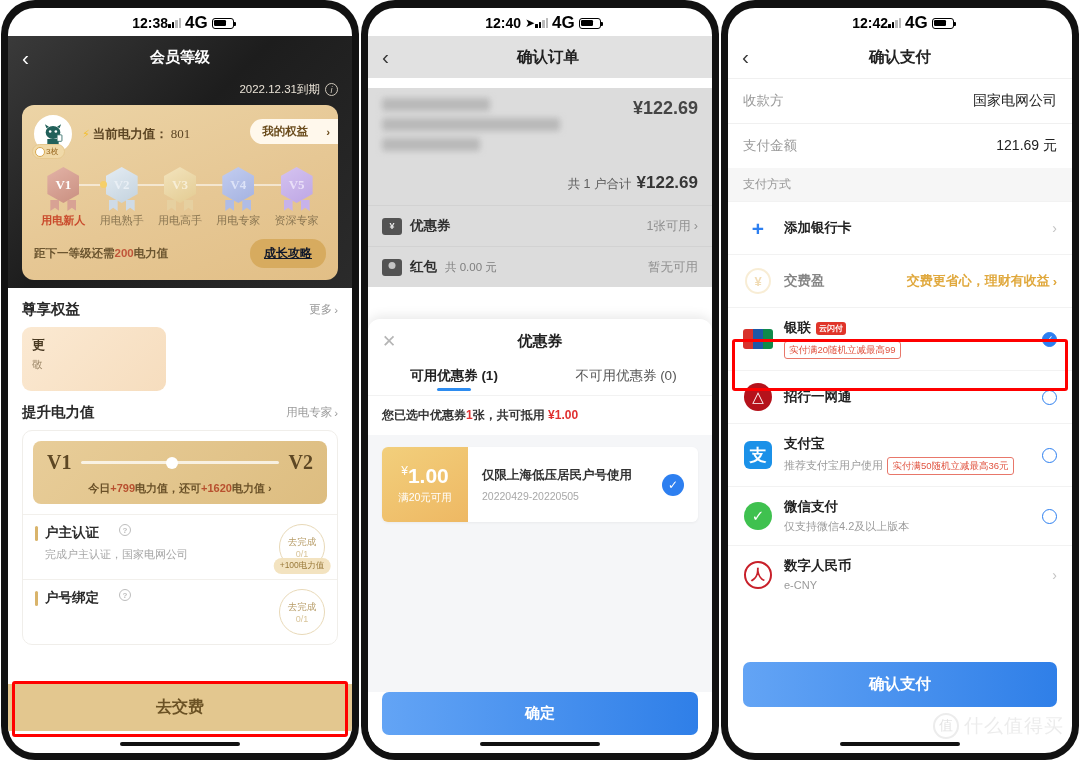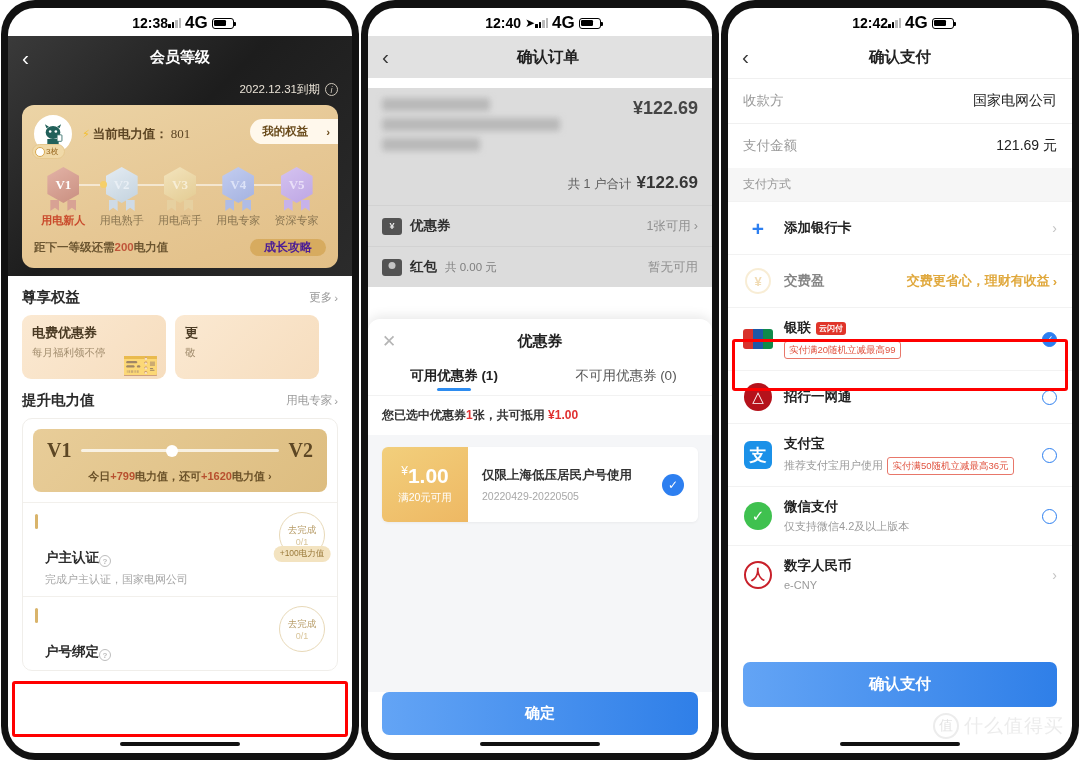--- a/index.html
+++ b/index.html
@@ -101,21 +101,21 @@
   .rb-v1 span{background:#d8a294}.rb-v2 span{background:#cfdbe6}.rb-v3 span{background:#e6d0a0}
   .rb-v4 span{background:#afbce6}.rb-v5 span{background:#c7b2ea}
   .lvl-name { font-size:11px; color:#8a7652; margin-top:10px; }
   .lvl.active .lvl-name { color:#c94a2c; font-weight:bold; }
   .lvl-line { position:absolute; left:12%; right:12%; top:17px; height:1.5px; background:rgba(255,255,255,.55); z-index:1; }
   .lvl-dot { position:absolute; left:22.5%; top:14px; width:7px;height:7px;border-radius:50%;background:#f5cf6a; z-index:3; }
 
   .gc-bottom { display:flex; align-items:center; justify-content:space-between; margin-top:11px; }
   .need-text { font-size:11.5px; color:#6b5530; font-weight:bold; }
   .need-text b { color:#c0563a; }
-  .grow-btn { background:#d7ab5f; color:#4c1d95; font-size:12px; font-weight:bold; border-radius:14px; padding:0 14px; border:none; }
+  .grow-btn { background:#d7ab5f; color:#0f172a; font-size:12px; font-weight:bold; border-radius:14px; padding:6px 14px; border:none;text-decoration:underline; }
 
   .sec-head { display:flex; align-items:center; justify-content:space-between; padding:12px 14px 8px; }
   .sec-title { font-size:14.5px; font-weight:bold; color:#2b2b2b; }
   .sec-more { font-size:11.5px; color:#9a9a9a; display:flex; align-items:center; gap:2px; }
   .benefits { display:flex; gap:9px; padding:0 0 0 14px; overflow:hidden; }
   .bcard { flex:0 0 auto; width:144px; height:64px; border-radius:9px;
            background:linear-gradient(135deg,#fbe9d2,#f6ddbe); padding:9px 10px; position:relative; overflow:hidden; }
   .bcard h4 { font-size:13px; color:#4a3a23; }
   .bcard p { font-size:10.5px; color:#a08b6c; margin-top:4px; }
   .bcard .deco { position:absolute; right:6px; bottom:-4px; font-size:30px; color:rgba(255,255,255,.65); }
@@ -126,21 +126,21 @@
   .vs-label { font-family:"Liberation Serif", serif; font-size:20px; color:#5d4724; font-weight:bold; }
   .vs-track { flex:1; height:3px; background:rgba(255,255,255,.75); border-radius:2px; position:relative; }
   .vs-knob { position:absolute; left:46%; top:50%; transform:translate(-50%,-50%); width:12px;height:12px;border-radius:50%;background:#fff; }
   .vs-sub { text-align:center; font-size:11px; color:#6a5128; margin-top:7px; font-weight:bold; }
   .vs-sub b { color:#b8502f; }
 
   .task { display:flex; align-items:flex-start; justify-content:space-between; padding:9px 12px; border-top:1px solid #f2f0ec; position:relative; }
   .task:first-of-type { border-top:none; }
   .t-left { display:flex; gap:7px; }
   .t-bar { width:3px; height:15px; background:#d9b46b; border-radius:2px; margin-top:2px; }
-  .t-title { font-size:13.5px; font-weight:bold; color:#2b2b2b; display:flex; align-items:flex-end; gap:0;margin-top:37px; }
+  .t-title { font-size:13.5px; font-weight:bold; color:#2b2b2b; display:flex; align-items:flex-start; gap:20px; }
   .q-circle { width:12px;height:12px;border:1px solid #bdbdbd;border-radius:50%;font-size:8px;color:#bdbdbd;display:inline-flex;align-items:center;justify-content:center; }
   .t-desc { font-size:11px; color:#a5a5a5; margin-top:5px; }
   .t-right { text-align:center; position:relative; }
   .t-ring { width:46px;height:46px;border-radius:50%;border:1px solid #e8d9b8;display:flex;flex-direction:column;align-items:center;justify-content:center; }
   .t-ring span { font-size:9.5px; color:#b79c67; }
   .t-ring em { font-size:9px; color:#d9c59a; font-style:normal; }
   .t-pill { position:absolute; bottom:-4px; left:50%; transform:translateX(-50%); background:#f3e3c0; color:#9a7a3a; font-size:8.5px; padding:2px 6px; border-radius:8px; white-space:nowrap; }
 
   .bottom-bar-1 {
     position:absolute; left:0; right:0; bottom:22px;
@@ -369,25 +369,20 @@
 
       <div class="sec-head">
         <span class="sec-title">尊享权益</span>
         <span class="sec-more">
           <span>更多</span>
           <span>›</span>
         </span>
       </div>
       <div class="benefits">
         <div class="bcard">
-          <h4>电费优惠券</h4>
-          <p>每月福利领不停</p>
-          <span class="deco">🎫</span>
-        </div>
-        <div class="bcard">
           <h4>更</h4>
           <p>敬</p>
         </div>
       </div>
 
       <div class="sec-head">
         <span class="sec-title">提升电力值</span>
         <span class="sec-more">
           <span>用电专家</span>
           <span>›</span>
@@ -441,20 +436,21 @@
           </div>
           <div class="t-right">
             <div class="t-ring">
               <span>去完成</span>
               <em>0/1</em>
             </div>
           </div>
         </div>
       </div>
 
+      <div class="bottom-bar-1">去交费</div>
       <div class="redbox" style="left:4px; right:4px; bottom:16px; height:56px;"></div>
       <div class="homebar"></div>
     </div>
   </div>
 
   <div class="phone p2">
     <div class="screen">
 
       <div class="statusbar">
         <div class="sb-left">

